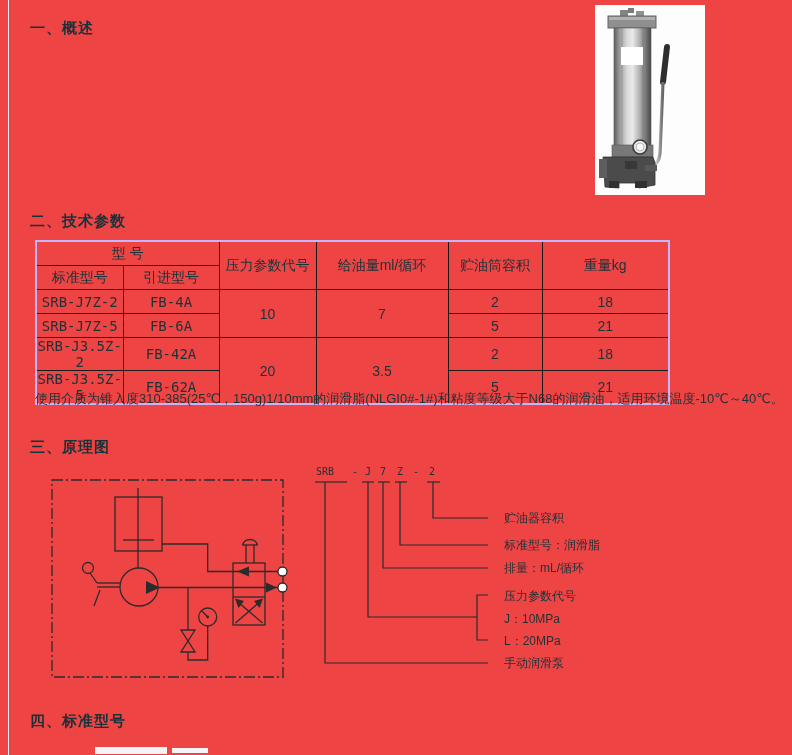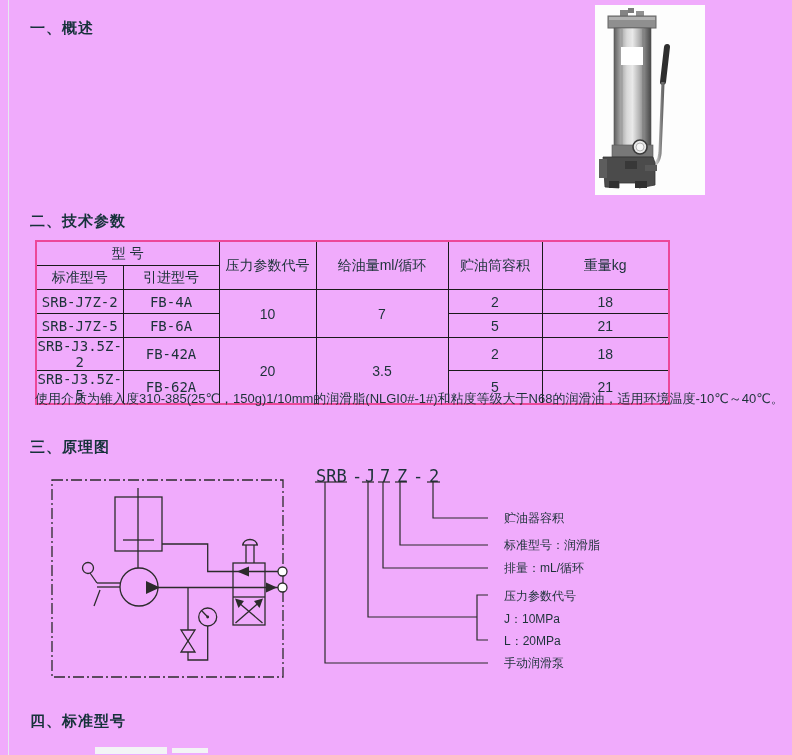--- a/index.html
+++ b/index.html
@@ -1,41 +1,41 @@
 <!DOCTYPE html>
 <html><head>
 <meta charset="utf-8">
 <style>
   html,body{margin:0;padding:0;background:#fff;}
   .page{
-    position:relative;width:792px;height:755px;background:#f0abfc;
+    position:relative;width:792px;height:755px;background:#ef4444;
     font-family:"Liberation Sans","DejaVu Sans",sans-serif;
     color:#1c3238;overflow:hidden;
   }
   .left-rule{position:absolute;left:8px;top:0;width:1px;height:755px;background:#e6e9ef;}
   .sec-heading{position:absolute;left:30px;font-size:15px;font-weight:bold;color:#16323a;letter-spacing:1px;}
   .body-text{
     position:absolute;left:30px;top:42px;width:566px;
     font-size:14px;line-height:21.5px;text-align:justify;color:#1c3238;
   }
   .note-text{
     position:absolute;left:35px;top:390px;width:620px;font-size:13px;
     white-space:nowrap;color:#1c3238;
   }
   table.specs{
     position:absolute;left:35px;top:240px;border-collapse:collapse;
     table-layout:fixed;width:633px;color:#1c3238;
-    border:2px solid #ec4899;
+    border:2px solid #c4b5fd;
   }
   table.specs th,table.specs td{
     border:1px solid #1a1a1a;text-align:center;vertical-align:middle;
     font-size:14px;font-weight:normal;height:23px;padding:0;overflow:hidden;
   }
   .mono{font-family:"DejaVu Sans Mono","Liberation Mono",monospace;margin-top:40px;}
-  .code-part{position:absolute;top:466px;font-size:17px;color:#1c3238;
+  .code-part{position:absolute;top:466px;font-size:10px;color:#1c3238;
     font-family:"DejaVu Sans Mono","Liberation Mono",monospace;}
   .desig-label{position:absolute;left:504px;font-size:12px;color:#1c3238;white-space:nowrap;}
   .frag{position:absolute;background:#f3f4f6;}
   svg{display:block;}
 </style>
 </head>
 <body>
 
 <div class="page">
   <div class="left-rule"></div>

